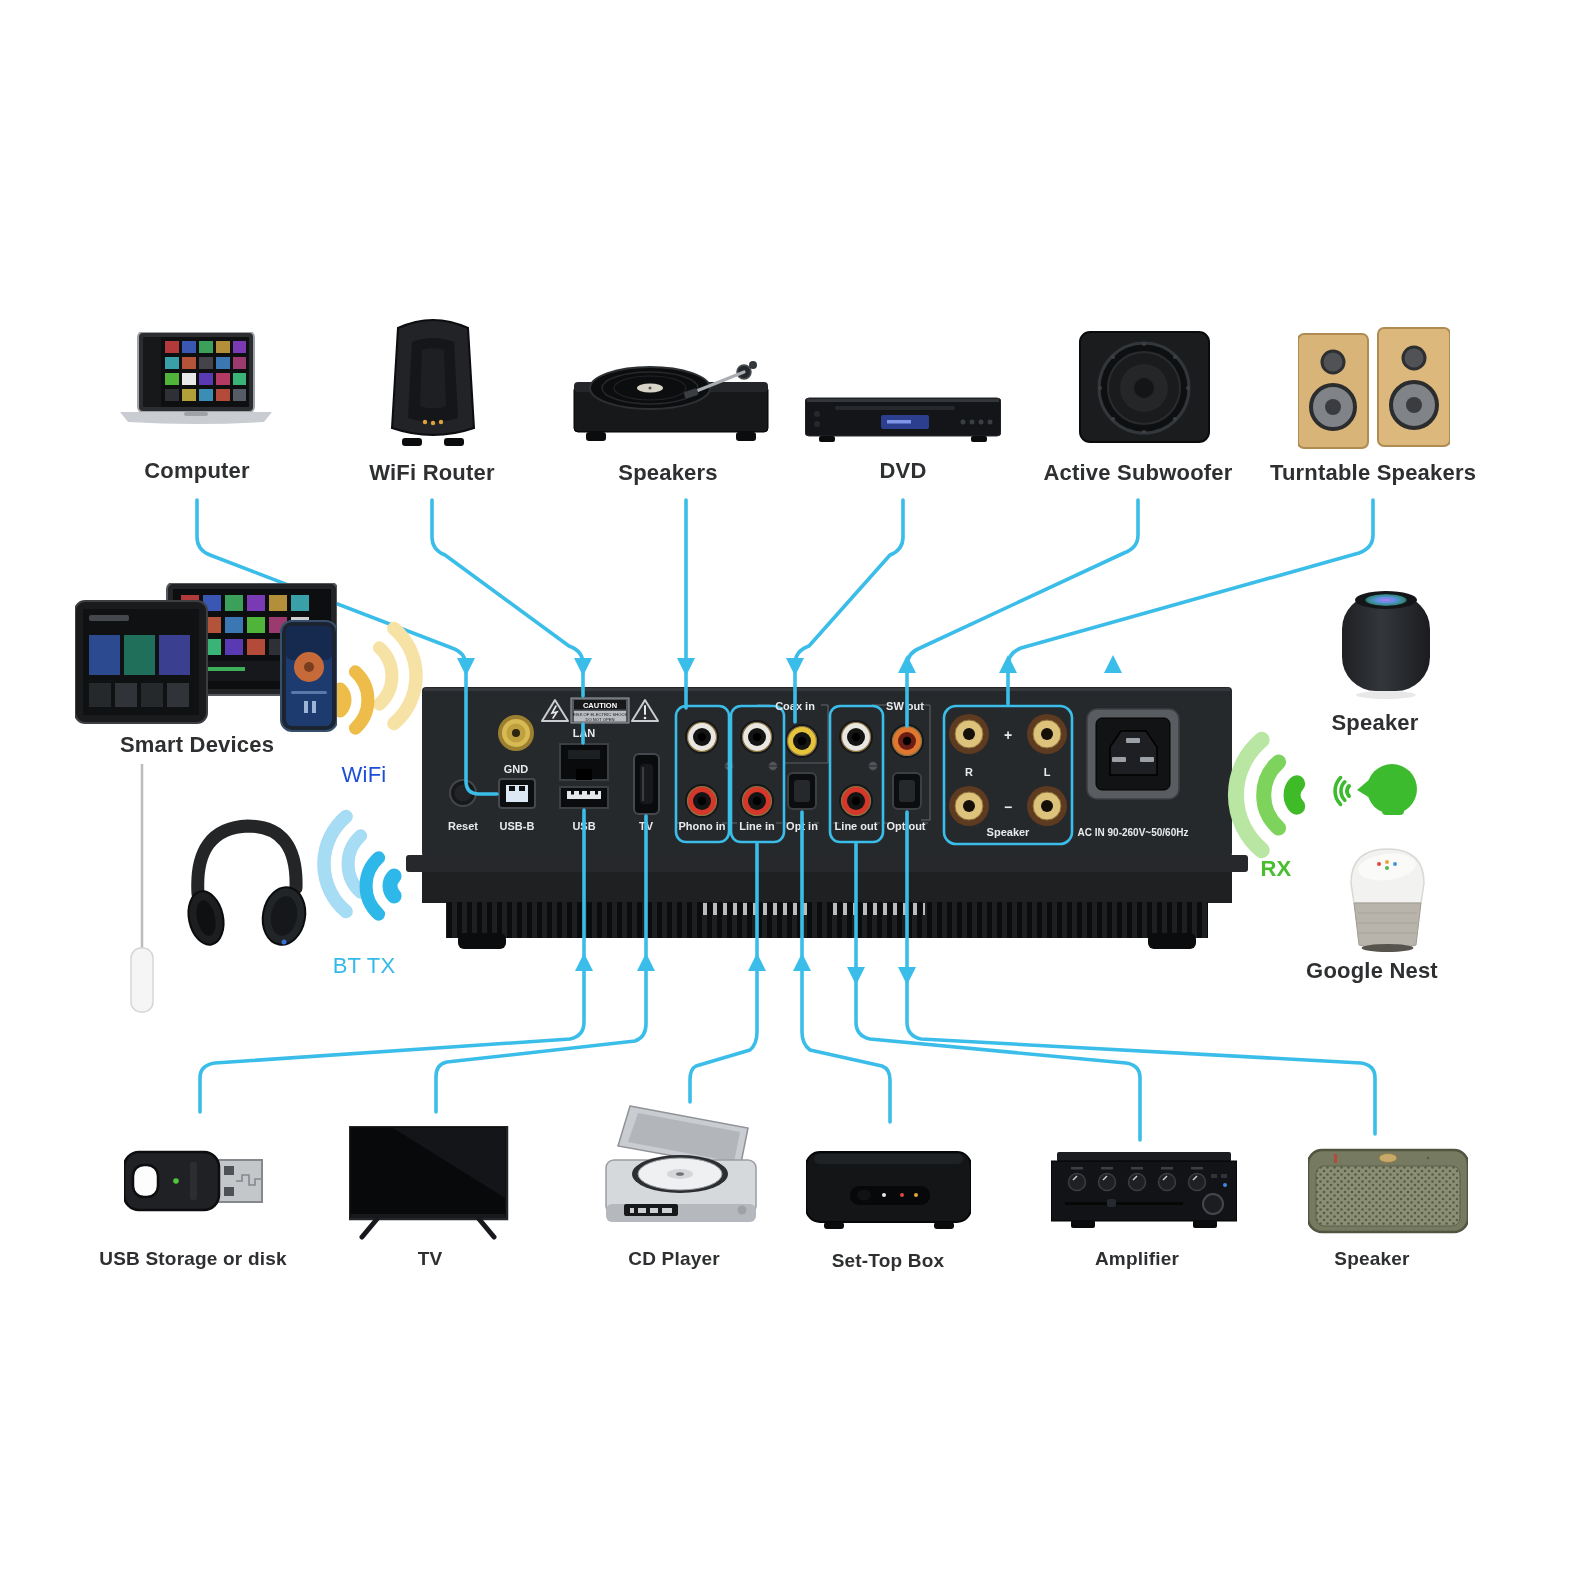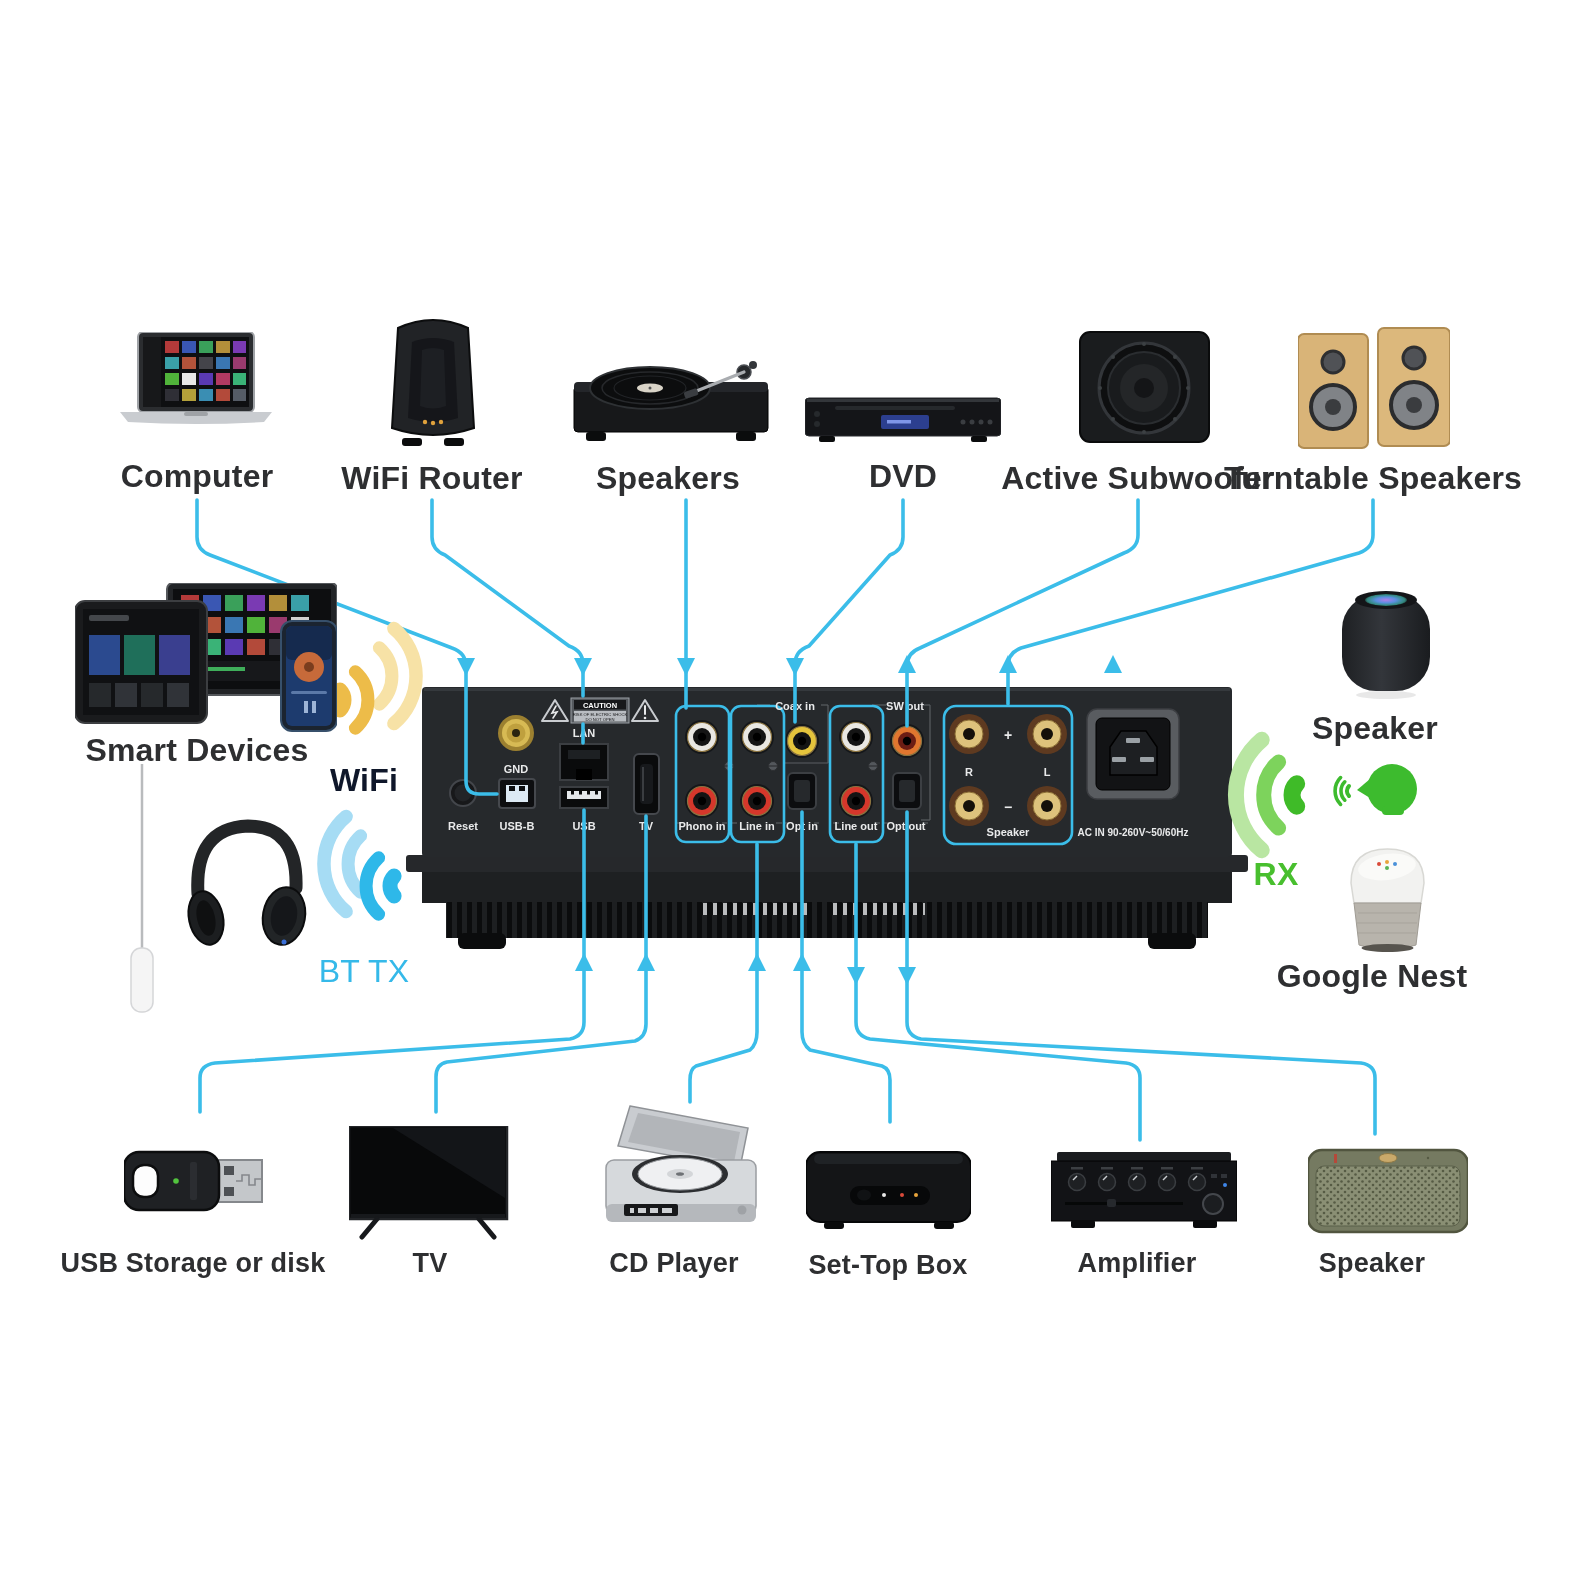--- a/index.html
+++ b/index.html
@@ -1,23 +1,23 @@
 <!DOCTYPE html>
 <html><head>
 <meta charset="utf-8">
 <style>
   html,body{margin:0;padding:0;background:#ffffff;}
   .canvas{position:relative;width:1582px;height:1582px;background:#fff;overflow:hidden;
           font-family:"Liberation Sans", sans-serif;}
   .layer{position:absolute;left:0;top:0;}
   .dev{position:absolute;}
   .lbl{position:absolute;transform:translateX(-50%);white-space:nowrap;
-       font-size:32px;font-weight:600;color:#2e2f31;letter-spacing:.2px;}
-  .lbl.small{font-size:27px;}
-  .lbl.wifi{color:#0f172a;font-weight:700;}
+       font-size:22px;font-weight:600;color:#2e2f31;letter-spacing:.2px;}
+  .lbl.small{font-size:19px;}
+  .lbl.wifi{color:#1d4ed8;font-weight:400;}
   .lbl.bt{color:#35b9e9;font-weight:400;}
   .lbl.rx{color:#48bf2e;font-weight:700;}
   svg{display:block;}
   text{font-family:"Liberation Sans", sans-serif;}
   .ptxt{fill:#e9eaeb;font-weight:700;}
 </style>
 </head>
 <body>
 
 <div class="canvas">

